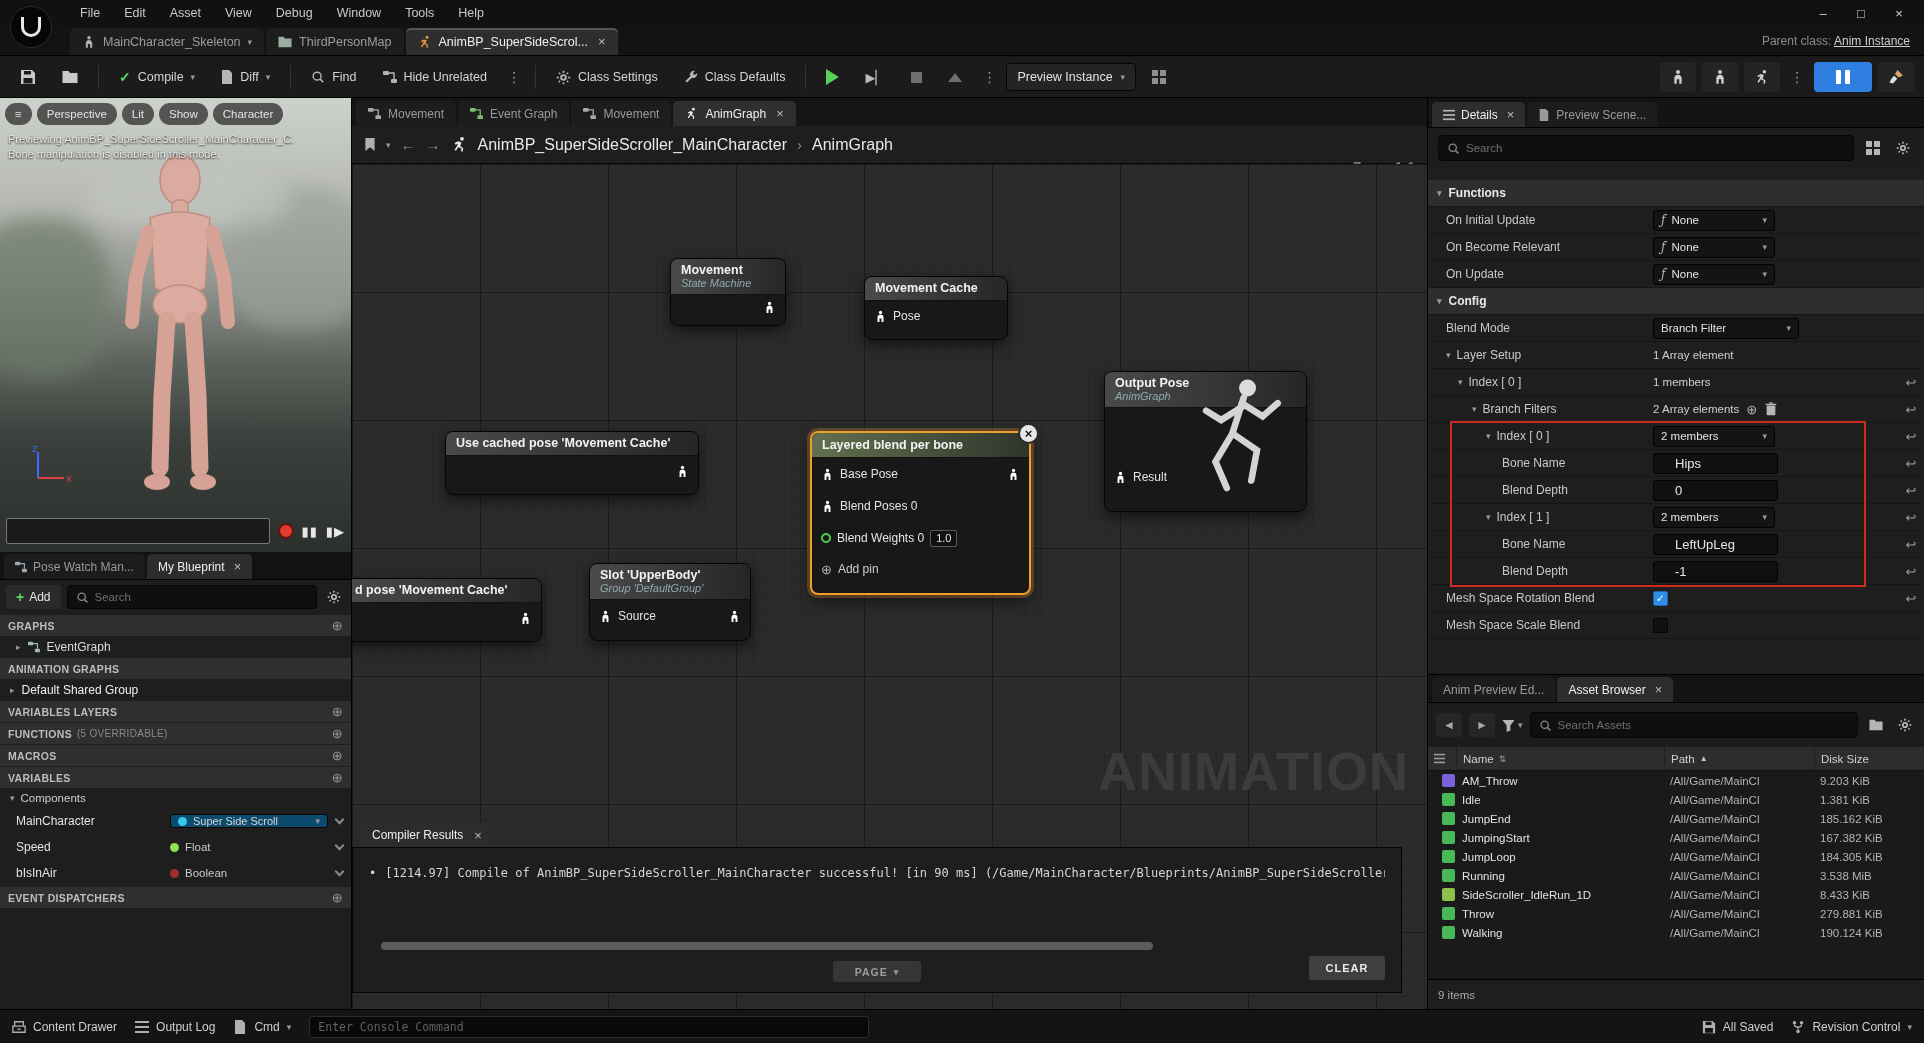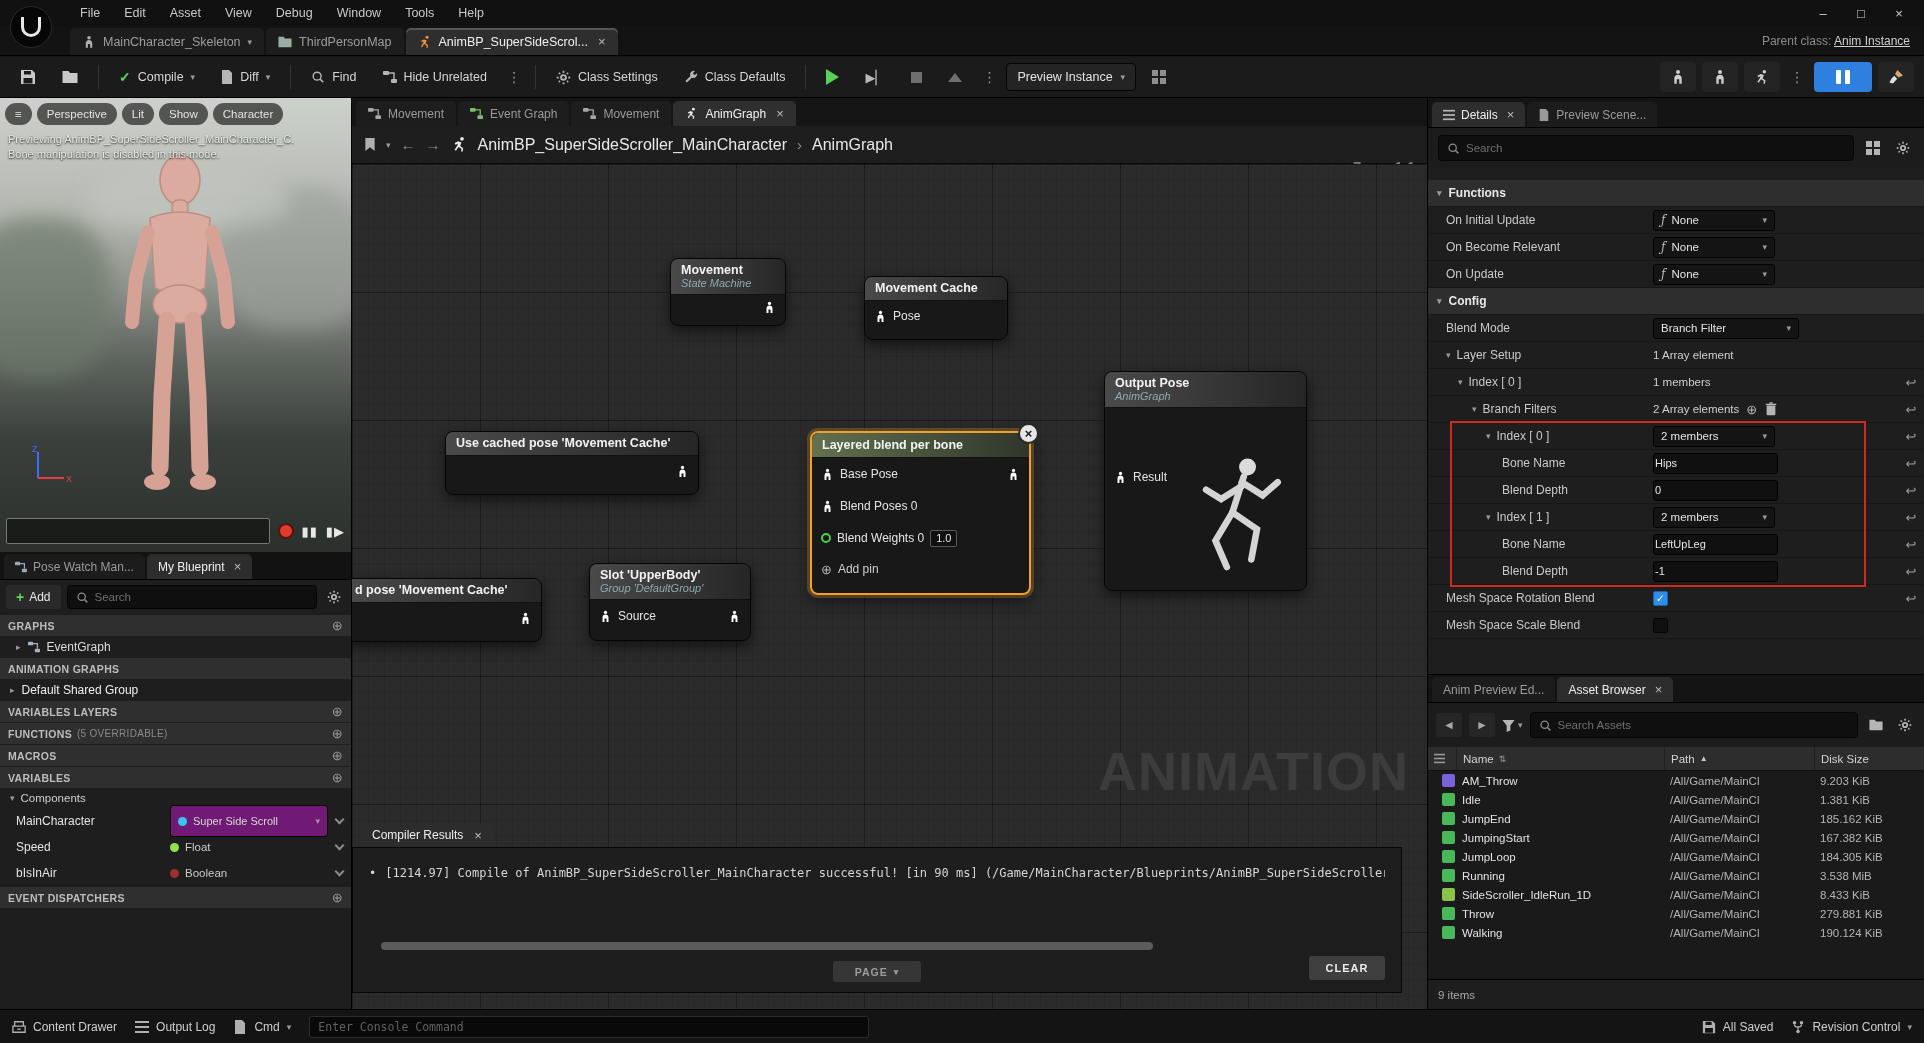--- a/index.html
+++ b/index.html
@@ -74,21 +74,21 @@
   .searchbox input { flex:1; background:transparent; border:none; outline:none; color:#ddd; font-size:11.5px; font-family:"Liberation Sans",sans-serif; min-width:0; }
   .searchbox input::placeholder { color:#6f6f6f; }
   .sec-h { height:21px; margin-top:1px; background:#2f2f2f; display:flex; align-items:center; padding:0 8px; font-size:10.5px; font-weight:bold; color:#bdbdbd; letter-spacing:.3px; }
   .sec-h .plus { margin-left:auto; color:#9a9a9a; font-size:13px; font-weight:normal; }
   .sec-note { font-weight:normal; color:#8a8a8a; margin-left:5px; font-size:10px; }
   .li-row { height:21px; display:flex; align-items:center; gap:7px; padding-left:16px; color:#dcdcdc; font-size:12px; }
   .li-row .ic { width:12px; height:12px; color:#9fb6c0; }
   .cat-row { height:20px; display:flex; align-items:center; gap:6px; padding-left:10px; color:#cfcfcf; font-size:11.5px; }
   .var-row { height:26px; display:flex; align-items:center; padding:0 8px 0 16px; gap:8px; }
   .var-name { color:#e3e3e3; font-size:12px; flex:1; }
-  .var-pill { display:flex; align-items:center; gap:6px; background:#701a75; border:1px solid #040404; border-radius:3px; height:32px; padding:0 7px; font-size:11px; color:#d6d6d6; width:158px; }
+  .var-pill { display:flex; align-items:center; gap:6px; background:#0c4a6e; border:1px solid #040404; border-radius:3px; height:14px; padding:0 7px; font-size:11px; color:#d6d6d6; width:158px; }
   .var-plain { display:flex; align-items:center; gap:6px; font-size:11.5px; color:#c9c9c9; width:158px; }
   .dot { width:9px; height:9px; border-radius:50%; flex:none; }
   .chev { width:7px; height:7px; border-right:2px solid #8a8a8a; border-bottom:2px solid #8a8a8a; transform:rotate(45deg); flex:none; margin-top:-3px; }
   .tri-r { color:#9a9a9a; font-size:9px; }
 
   
   .gtabs { height:28px; background:#151515; display:flex; align-items:flex-end; padding-left:4px; }
   .gtab { display:flex; align-items:center; gap:7px; height:25px; padding:0 12px; background:#1d1d1d; border-radius:5px 5px 0 0; margin-right:2px; color:#9a9a9a; font-size:12px; }
   .gtab.active { background:#2f2f2f; color:#f2f2f2; }
   .gtab .ic { width:13px; height:13px; }
@@ -139,21 +139,21 @@
   .icon-sq .ic { width:14px; height:14px; }
   .dtl-body { height:507px; position:relative; background:#1e1e1e; border-bottom:1px solid #000; padding-top:12px; overflow:hidden; }
   .dhead { height:27px; background:#2e2e2e; display:flex; align-items:center; gap:7px; padding:0 9px; font-weight:bold; color:#e8e8e8; font-size:12px; border-bottom:1px solid #161616; }
   .drow { height:27px; display:grid; grid-template-columns:225px 1fr 26px; align-items:center; border-bottom:1px solid rgba(0,0,0,.25); }
   .dlabel { display:flex; align-items:center; gap:6px; color:#c9c9c9; font-size:12px; white-space:nowrap; overflow:hidden; }
   .lv1 { padding-left:18px; } .lv2 { padding-left:30px; } .lv3 { padding-left:44px; } .lv4 { padding-left:58px; } .lv5 { padding-left:74px; }
   .dval { display:flex; align-items:center; gap:7px; }
   .dd { display:flex; align-items:center; gap:6px; background:#141414; border:1px solid #020202; border-radius:3px; height:21px; padding:0 7px; font-size:11.5px; color:#e3e3e3; }
   .dd .caret { margin-left:auto; }
   .w120 { width:122px; } .w150 { width:146px; }
-  .ti { background:#101010; border:1px solid #020202; border-radius:3px; height:21px; padding:0 1px; width:125px; display:flex; align-items:center; font-size:11px; color:#e6e6e6; }
+  .ti { background:#101010; border:1px solid #020202; border-radius:3px; height:21px; padding:0 21px; width:125px; display:flex; align-items:center; font-size:13px; color:#e6e6e6; }
   .plain-val { font-size:11.5px; color:#cfcfcf; }
   .rst { color:#9a9a9a; font-size:13px; justify-self:center; }
   .cb { width:15px; height:15px; background:#101010; border:1px solid #040404; border-radius:2px; display:flex; align-items:center; justify-content:center; font-size:10.5px; color:#fff; }
   .cb.checked { background:#2f8fe8; border-color:#1c65ab; }
   .redbox { position:absolute; left:22px; top:253px; width:416px; height:166px; border:2px solid #cf2a1e; pointer-events:none; z-index:3; }
   .fn-ic { color:#b8b8b8; font-style:italic; font-family:"DejaVu Serif", serif; font-size:12px; }
   .mini-ic { width:14px; height:14px; color:#b5b5b5; }
 
   
   .ab-tabs { height:28px; background:#141414; display:flex; align-items:flex-end; padding-left:4px; border-bottom:1px solid #000; }
@@ -711,21 +711,21 @@
               <span class="ringpin"></span>
               <span>Blend Weights 0</span>
               <span class="valchip">1.0</span>
             </div>
           <div class="nrow" style="height:30px;color:#cfcfcf">
               <span style="font-size:13px;color:#b5b5b5">⊕</span>
               <span>Add pin</span>
             </div>
         </div>
 
-        <div class="node" style="left:752px;top:207px;width:203px;height:220px">
+        <div class="node" style="left:752px;top:207px;width:203px;height:141px">
           <div class="nhead">
               <div class="ntitle">Output Pose</div>
               <div class="nsub">AnimGraph</div>
             </div>
           <div class="nrow" style="position:absolute;left:0;top:92px;height:26px">
               <svg class="ic ppin">
                 <use href="#i-person"></use>
               </svg>
               <span>Result</span>
             </div>

